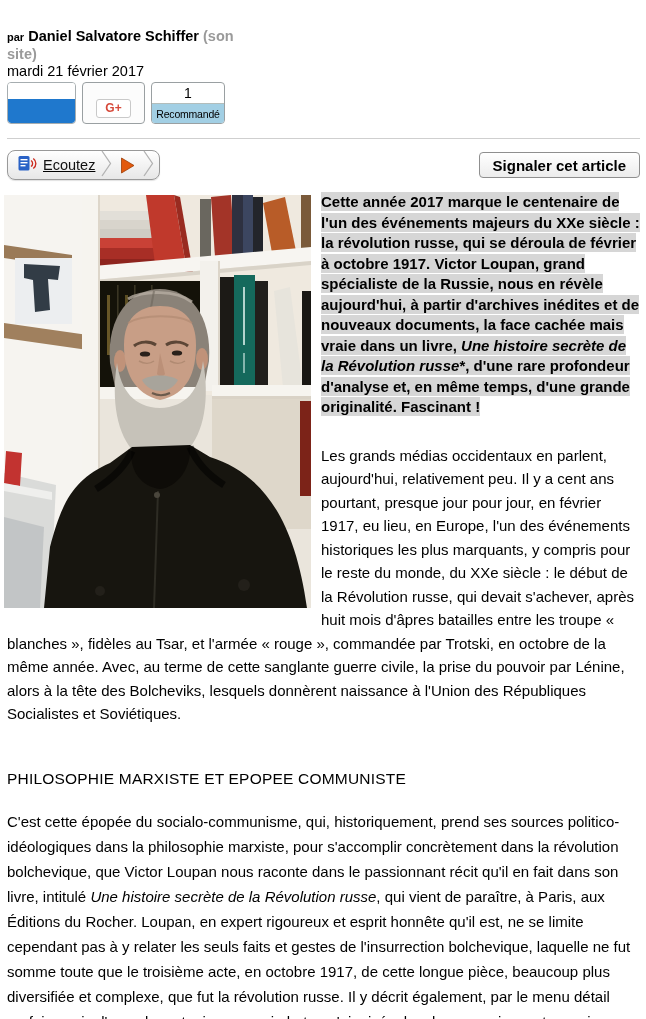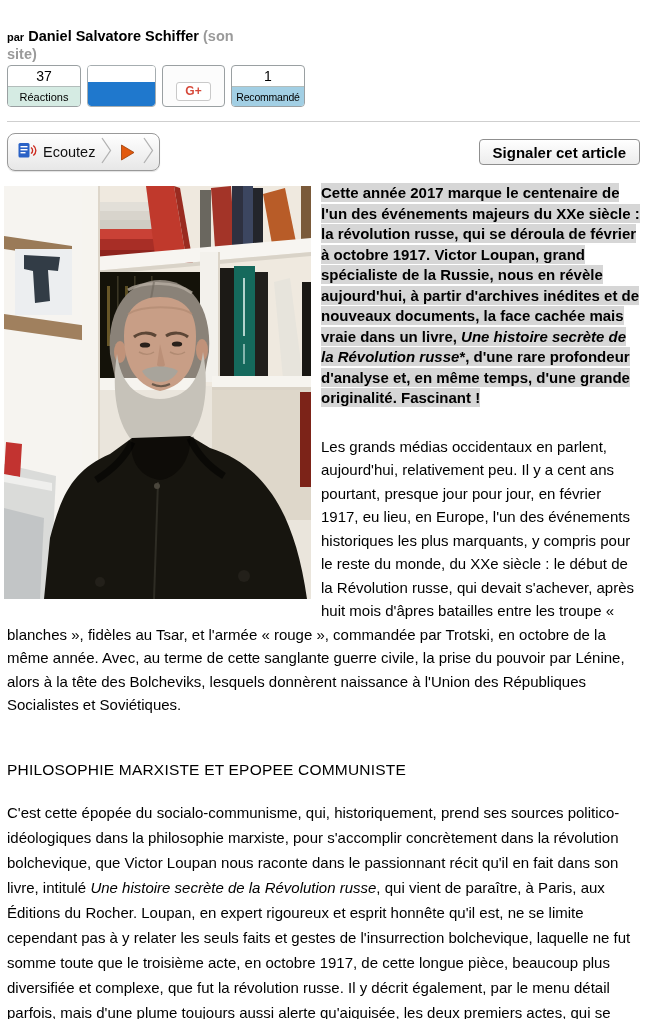--- a/index.html
+++ b/index.html
@@ -46,22 +46,23 @@
   .label-rec { background:#a2cfe4; font-size:10.5px; letter-spacing:-0.2px; }
 
   hr.divider { border:0; border-top:1px solid #cfcfcf; margin:14px 0 0; }
 
   
   .toolbar-row { display:flex; justify-content:space-between; align-items:center; margin-top:11px; }
   .listen-widget {
     display:inline-flex; align-items:center; gap:6px;
     border:1px solid #999; border-radius:8px;
     background:linear-gradient(#ffffff,#e7e7e7);
-    height:38px; padding:0 5px 0 10px; cursor:pointer;
+    height:30px; padding:0 5px 0 10px; cursor:pointer;
     box-shadow:0 1px 1px rgba(0,0,0,0.12);
+    text-decoration:underline;
   }
   .listen-label { font-size:14.5px; color:#111; }
   .chev { display:block; }
   .play-btn { background:none; border:0; padding:0 2px; cursor:pointer; display:flex; align-items:center; }
   .report-btn {
     font-family:inherit; font-size:15px; color:#000;
     border:1px solid #8f8f8f; border-radius:4px;
     background:linear-gradient(#ffffff,#ececec);
     padding:2px 13px; height:26px; cursor:pointer;font-weight:bold;
   }
@@ -82,27 +83,24 @@
 <body>
 
 <div class="page">
 
 
   <div class="meta-row">
     <div class="byline">
       <span class="par">par</span>
       <span class="author">Daniel Salvatore Schiffer</span>
       <span class="site">(son site)</span>
+      <div class="date">mardi 21 février 2017</div>
     </div>
 
     <div class="share-row">
-      <div class="share-box box-reactions">
-        <div class="share-count">37</div>
-        <div class="share-label label-reactions">Réactions</div>
-      </div>
       <div class="share-box box-fb">
         <div class="fb-top"></div>
         <div class="fb-fill"></div>
       </div>
       <div class="share-box box-gp">
         <button class="gp-btn">G+</button>
       </div>
       <div class="share-box box-rec">
         <div class="share-count">1</div>
         <div class="share-label label-rec">Recommandé</div>

